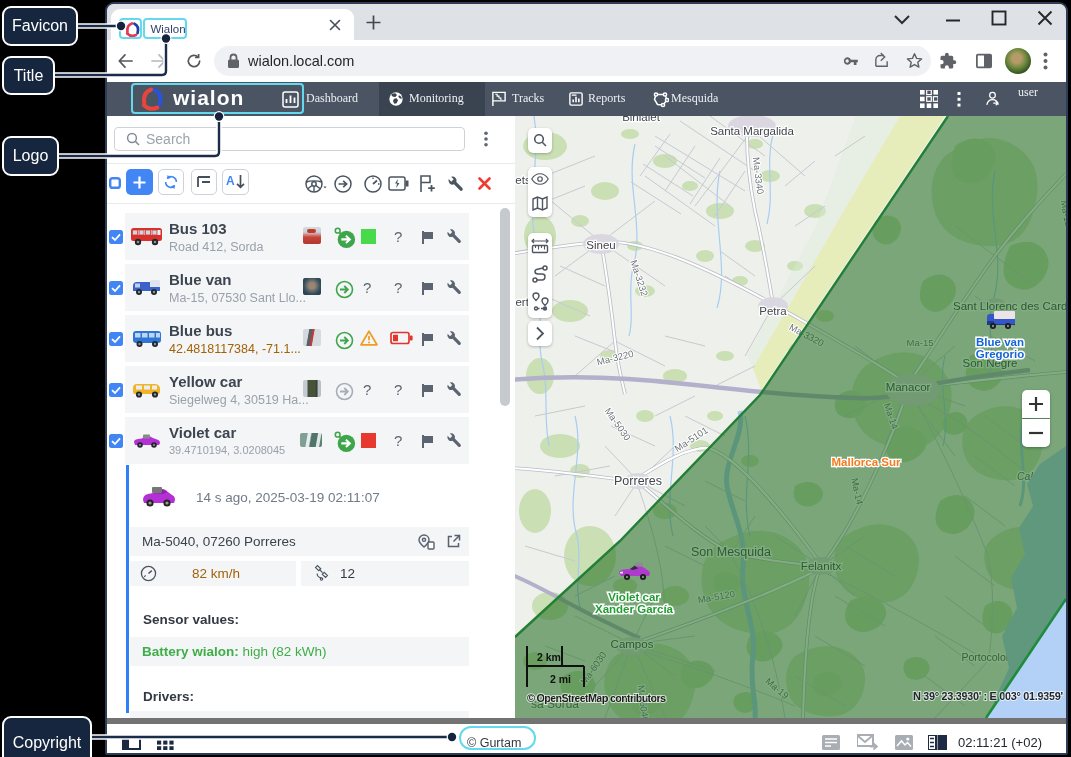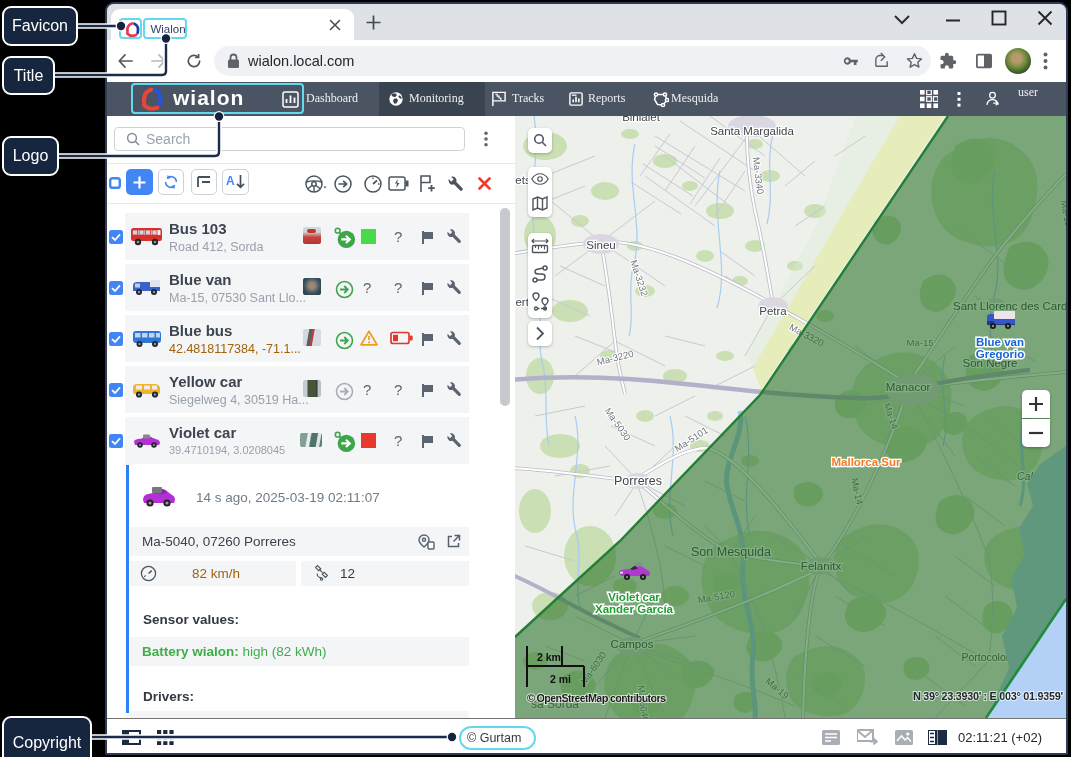--- a/index.html
+++ b/index.html
@@ -9,21 +9,21 @@
   .abs { position:absolute; }
 
   
   #win { left:105px; top:2px; width:963px; height:753px; border:2px solid #2e3c55; border-radius:9px 9px 2px 2px; background:#dee1e6; overflow:hidden; }
   #tabbar { left:0; top:0; width:959px; height:36px; background:#dee1e6; border-radius:6px 6px 0 0; }
   #tab { left:4px; top:5px; width:243px; height:31px; background:#fff; border-radius:9px 9px 0 0; }
   #toolbar { left:0; top:36px; width:1068px; height:42px; background:#fff; }
   #appheader { left:0; top:78px; width:959px; height:34px; background:#4b5463; }
   #sidebar { left:0; top:112px; width:408px; height:602px; background:#fff; }
   #mapbox { left:408px; top:112px; width:551px; height:756px; background:#eef0ec; }
-  #bottombar { left:0; top:714px; width:959px; height:35px; background:#fff; border-top:1px solid #737373; }
+  #bottombar { left:0; top:714px; width:959px; height:35px; background:#fff; border-top:6px solid #737373; }
 
   
   .cy { position:absolute; border:2.5px solid #64d9ed; border-radius:4px; z-index:2; }
 
   
   .co { position:absolute; background:#16263e; border:2px solid #fff; border-radius:9px; color:#fff; font-size:16px; display:flex; align-items:center; justify-content:center; }
 
   
   .nav { color:#eef1f4; font-size:12px;font-family:Liberation Serif, serif; }
 </style>

